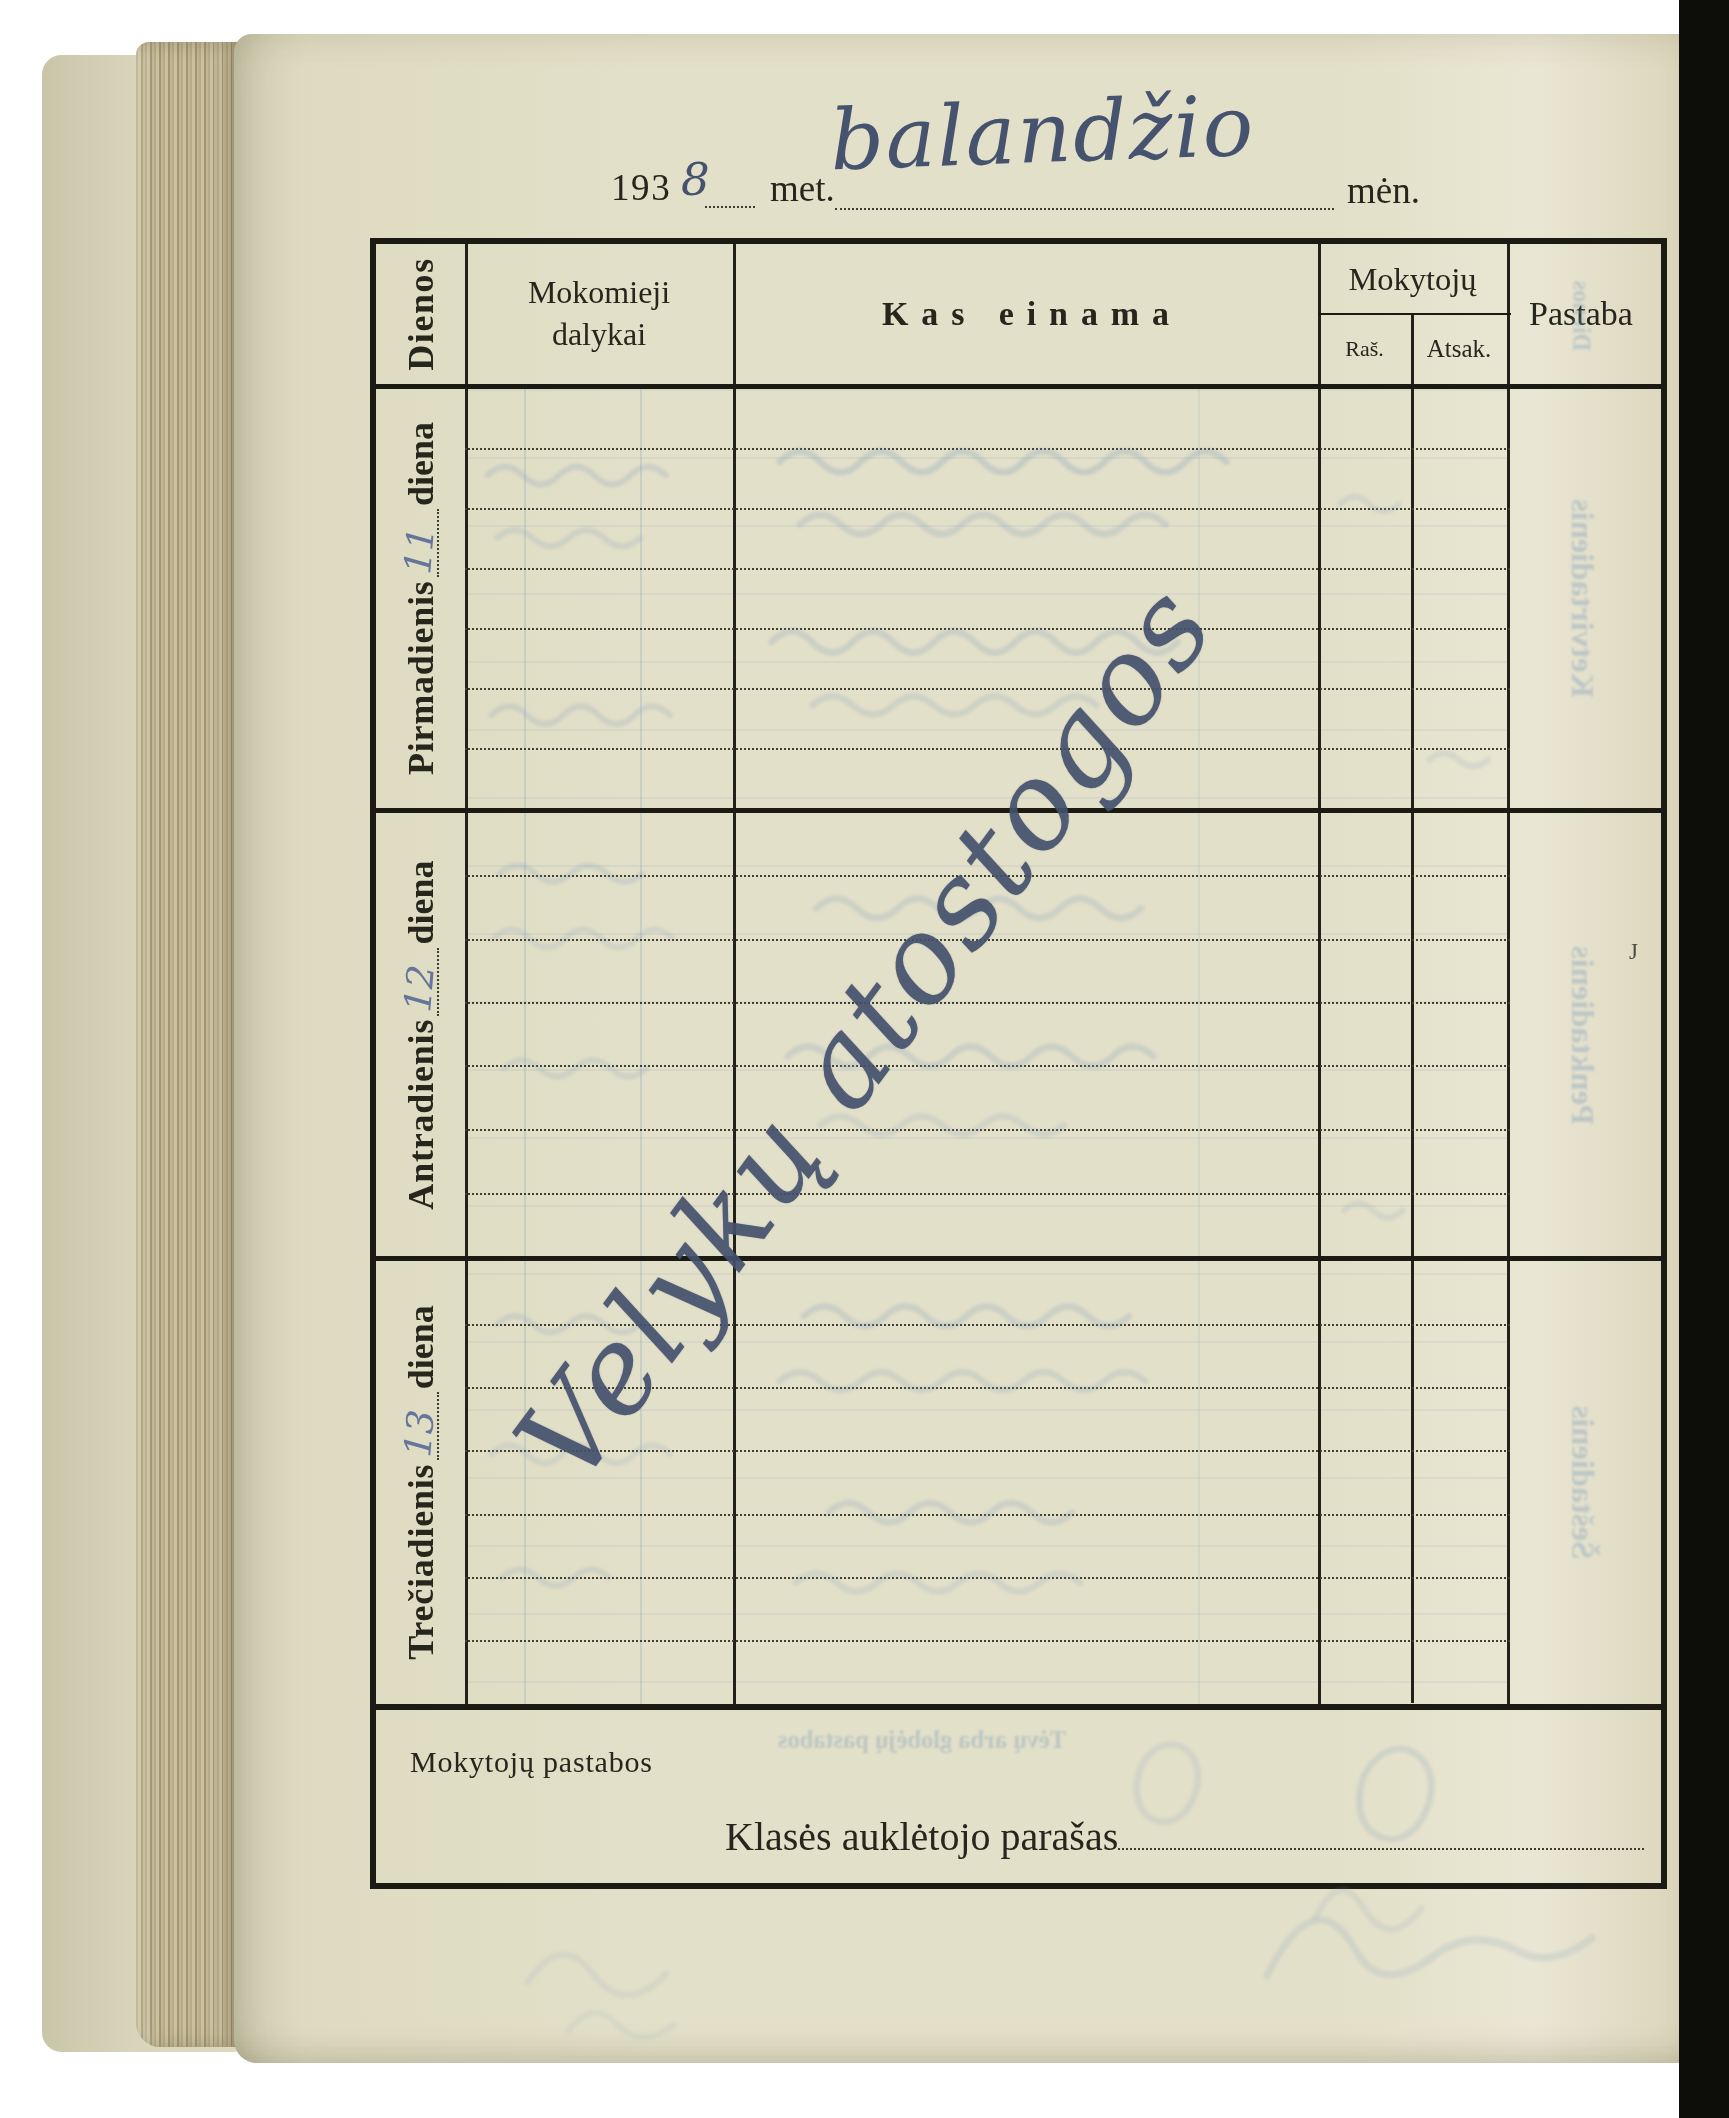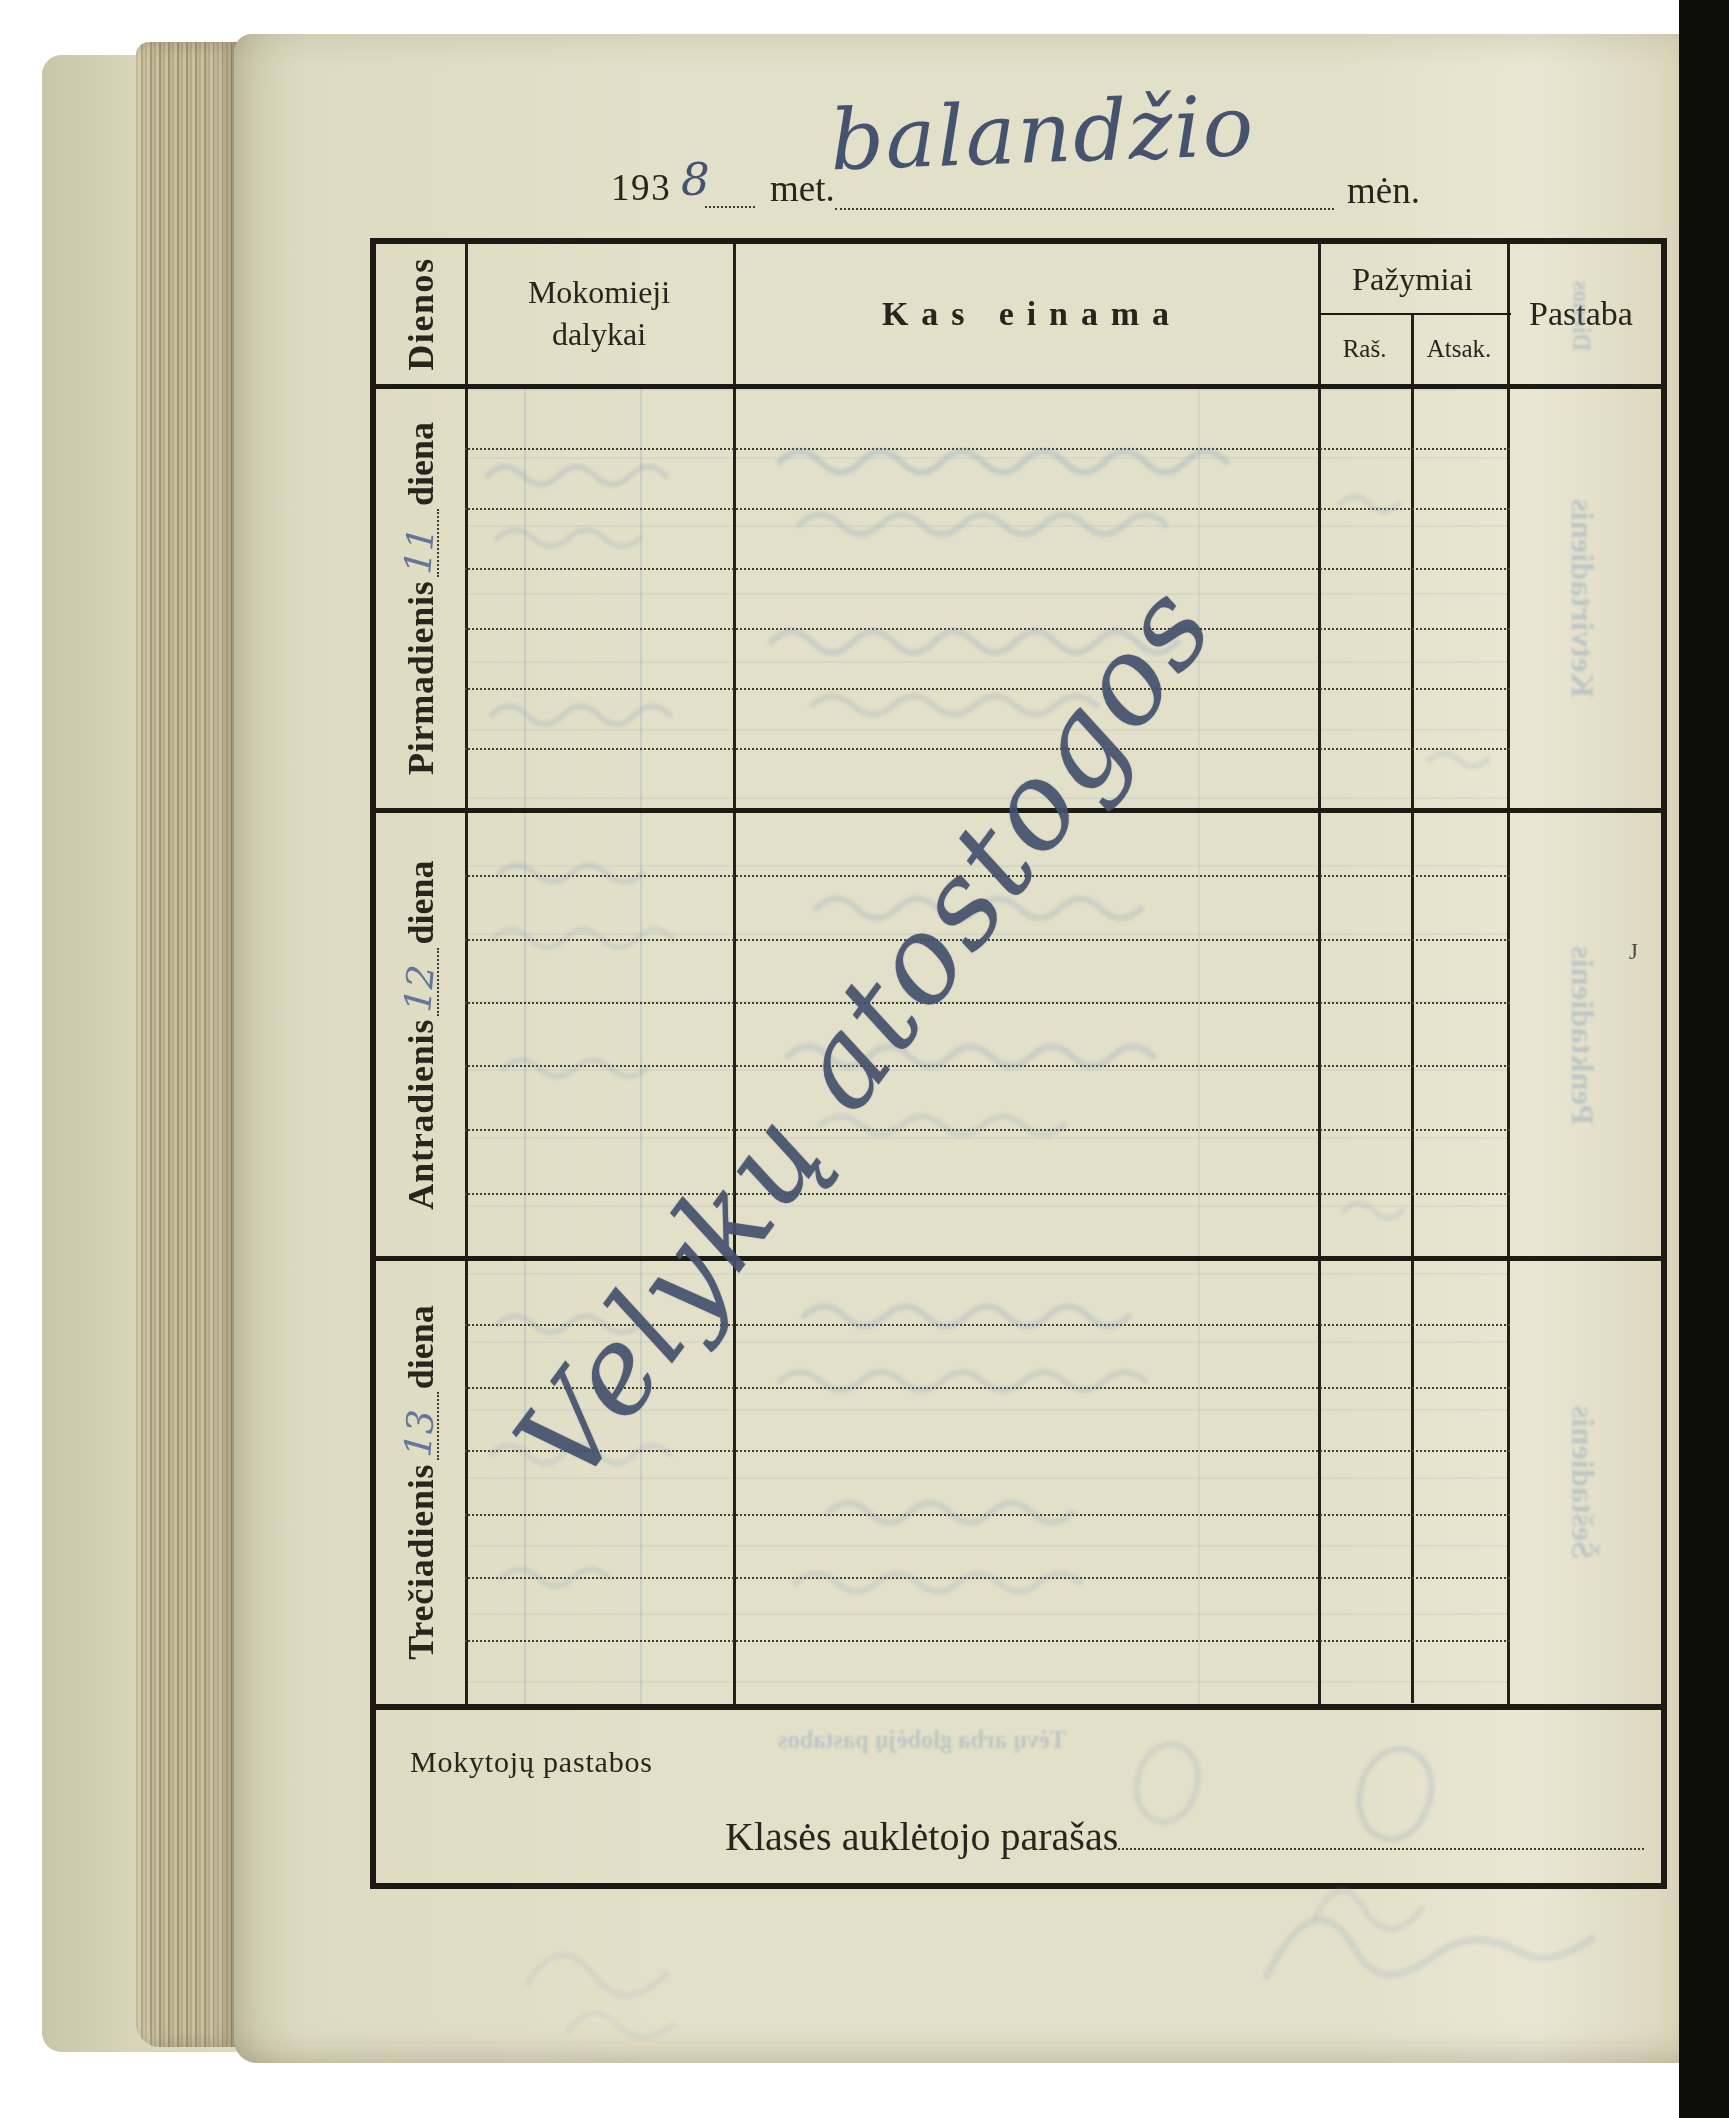--- a/index.html
+++ b/index.html
@@ -94,24 +94,24 @@
     <div class="rot" style="top:0;width:140px;height:89px;">
       <span style="font-weight:700;font-size:36px;letter-spacing:1.6px;">Dienos</span>
     </div>
     <div class="hcell" style="left:357px;top:0;width:585px;height:140px;">
       <span style="font-size:34px;font-weight:700;letter-spacing:.38em;padding-left:.38em;">Kas einama</span>
     </div>
     <div class="hcell" style="left:89px;top:0;width:268px;height:140px;">
       <span style="display:inline-block;width:207px;font-size:32px;line-height:1.3;">Mokomieji dalykai</span>
     </div>
     <div class="hcell" style="left:942px;top:0;width:189px;height:70px;">
-      <span style="font-size:32.5px;">Pažymiai</span>
+      <span style="font-size:32.5px;">Mokytojų</span>
     </div>
     <div class="hcell" style="left:942px;top:71px;width:93px;height:68px;">
-      <span style="font-size:25px;">Raš.</span>
+      <span style="font-size:22px;">Raš.</span>
     </div>
     <div class="hcell" style="left:1035px;top:71px;width:96px;height:68px;">
       <span style="font-size:25px;">Atsak.</span>
     </div>
     <div class="hcell" style="left:1131px;top:0;width:148px;height:140px;">
       <span style="font-size:34px;">Pastaba</span>
     </div>
 
     <div class="dotline" style="top:204px;"></div>
     <div class="dotline" style="top:264px;"></div>

